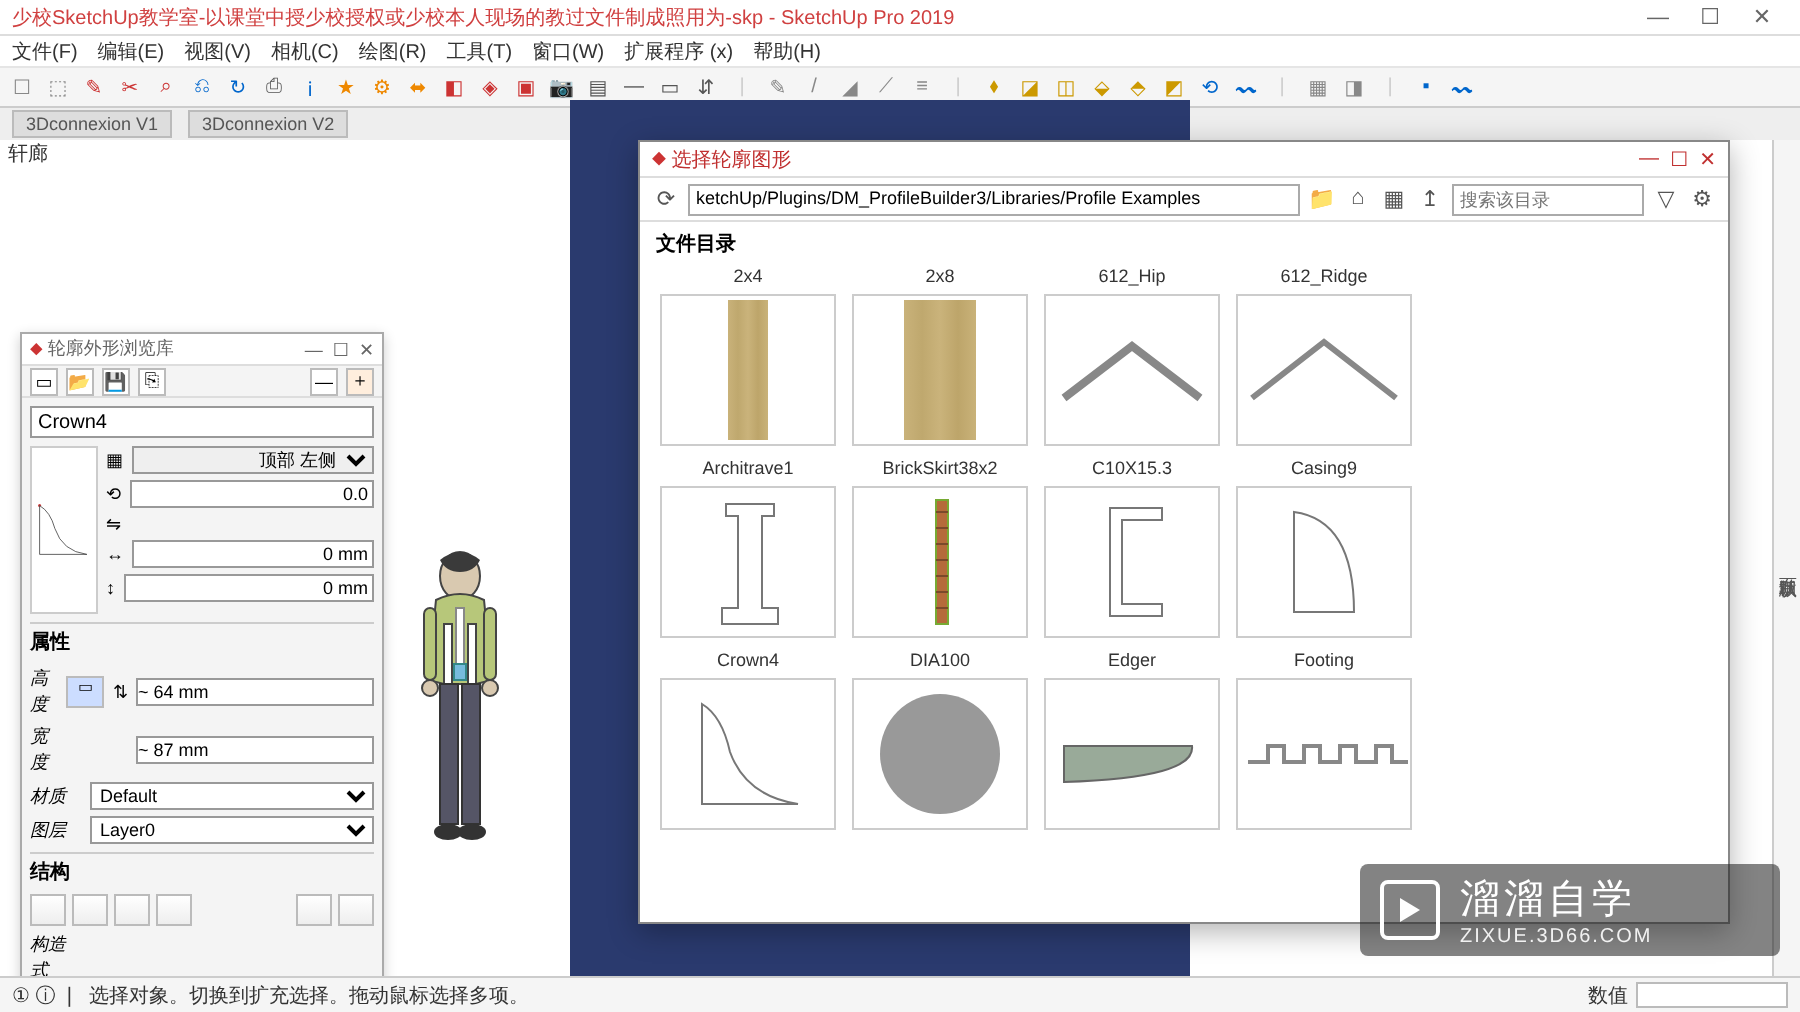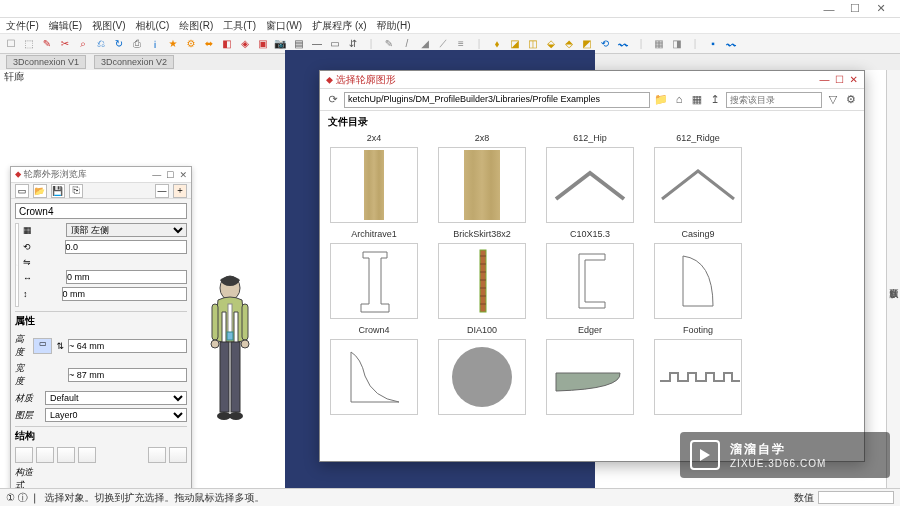--- a/index.html
+++ b/index.html
@@ -26,21 +26,21 @@
 .pdlg .dtitle .spacer { flex: 1; }
 .pdlg .toolbar2 { height: 16px; display: flex; align-items: center; padding: 2px 4px; gap: 4px; border-bottom: 1px solid #ddd; }
 .tbtn { width: 14px; height: 14px; border: 1px solid #bbb; background: #fff; font-size: 9px; display:flex;align-items:center;justify-content:center; }
 .pdlg .body { padding: 4px; }
 .pdlg input[type=text] { width: 100%; height: 16px; border: 1px solid #999; font-size: 10px; padding: 0 3px; }
 .pdlg .row { display: flex; gap: 4px; margin-top: 4px; }
 .preview { width: 84px; height: 84px; background: #fff; border: 1px solid #ccc; position: relative; }
 .preview svg { width: 100%; height: 100%; }
 .sidec { flex: 1; display: flex; flex-direction: column; gap: 3px; }
 .sidec .line { display: flex; align-items: center; gap: 4px; font-size: 9px; }
-.sidec select, .sidec input { flex: 1; height: 14px; font-size: 9px; border: 1px solid #999; text-align: left; padding-right: 2px; margin-left: 30px; }
+.sidec select, .sidec input { flex: 1; height: 14px; font-size: 9px; border: 1px solid #999; text-align: right; padding-right: 2px; }
 .sect { font-size: 10px; font-weight: bold; margin-top: 4px; padding: 2px 0; border-top: 1px solid #ccc; }
 .proprow { display: flex; align-items: center; gap: 4px; margin-top: 3px; font-size: 9px; }
 .proprow .lab { width: 26px; font-style: italic; }
 .proprow .ctrl { flex: 1; height: 14px; border: 1px solid #999; background: #fff; font-size: 9px; }
 .iconrow { display: flex; gap: 3px; margin-top: 2px; }
 .iconbtn { width: 18px; height: 16px; border: 1px solid #bbb; background: linear-gradient(#fff,#eee); }
 .pdlg .bottom { border-top: 1px solid #ccc; padding: 4px; display: flex; gap: 6px; }
 .bico { width: 18px; height: 18px; display:flex;align-items:center;justify-content:center; font-size:14px; }
 
 
@@ -49,41 +49,42 @@
 
 .ldlg { position: absolute; left: 319px; top: 70px; width: 546px; height: 392px; background: #fff; border: 1px solid #888; box-shadow: 0 4px 14px rgba(0,0,0,.3); display:flex; flex-direction:column; }
 .ldlg .ltitle { height: 18px; display: flex; align-items: center; padding: 0 6px; font-size: 10px; color: #c03030; border-bottom: 1px solid #ddd; }
 .ldlg .ltitle .spacer{flex:1}
 .ldlg .lpath { height: 22px; display: flex; align-items: center; padding: 0 6px; gap: 4px; border-bottom: 1px solid #ddd; }
 .ldlg .lpath .pathbox { flex: 1; height: 16px; border: 1px solid #aaa; font-size: 9px; padding: 1px 3px; background:#fff; overflow:hidden; white-space:nowrap; }
 .ldlg .lpath .picon { width: 14px; height:14px; font-size:11px; color:#555; text-align:center; }
 .ldlg .lpath .search { width: 96px; height: 16px; border: 1px solid #aaa; font-size: 9px; padding: 1px 3px; color:#999; }
 .ldlg .lhead { font-size: 10px; font-weight: bold; padding: 4px 8px; }
 .ldlg .grid { flex:1; overflow: hidden; padding: 0 6px; }
-.grow { display: flex; gap: 12px; margin-bottom: 6px; }
+.grow { display: flex; margin-bottom: 6px; }
 .gcell { width: 96px; display:flex; flex-direction:column; align-items:center; }
 .gcell .gname { font-size: 9px; color:#333; height:14px; text-align:center; }
 .thumb { width: 88px; height: 76px; border: 1px solid #ccc; background:#fff; display:flex;align-items:center;justify-content:center; overflow:hidden; }
 .wood { background: linear-gradient(90deg,#c9b27a,#bfa86e,#cab37b,#bda56a,#c9b279); }
 .woodnarrow { width:20px; height:70px; }
 .woodmed { width:36px; height:70px; }
 .woodsq { width:70px; height:70px; }
 
 
 .wm { position:absolute; right:10px; bottom:28px; width:210px; height:46px; background:rgba(30,30,30,.55); border-radius:4px; display:flex; align-items:center; color:#fff; padding:0 10px; gap:10px; }
 .wm .play { width:30px; height:30px; border:2px solid #fff; border-radius:4px; display:flex;align-items:center;justify-content:center; }
 .wm .txt { display:flex;flex-direction:column; }
-.wm .cn { font-size:12px; font-weight:bold; letter-spacing:2px;}
+.wm .cn { font-size:20px; font-weight:normal; letter-spacing:2px;}
 .wm .url{ font-size:10px; opacity:.9; letter-spacing:1px;}
 svg { display:block; }
 </style>
 </head>
 <body>
 
 <div class="titlebar">
+  <span>少校SketchUp教学室-以课堂中授少校授权或少校本人现场的教过文件制成照用为-skp - SketchUp Pro 2019</span>
   <span class="spacer"></span>
   <span class="wbtn">—</span>
   <span class="wbtn">☐</span>
   <span class="wbtn">✕</span>
 </div>
 
 <div class="menubar">
   <span>文件(F)</span>
   <span>编辑(E)</span>
   <span>视图(V)</span>

